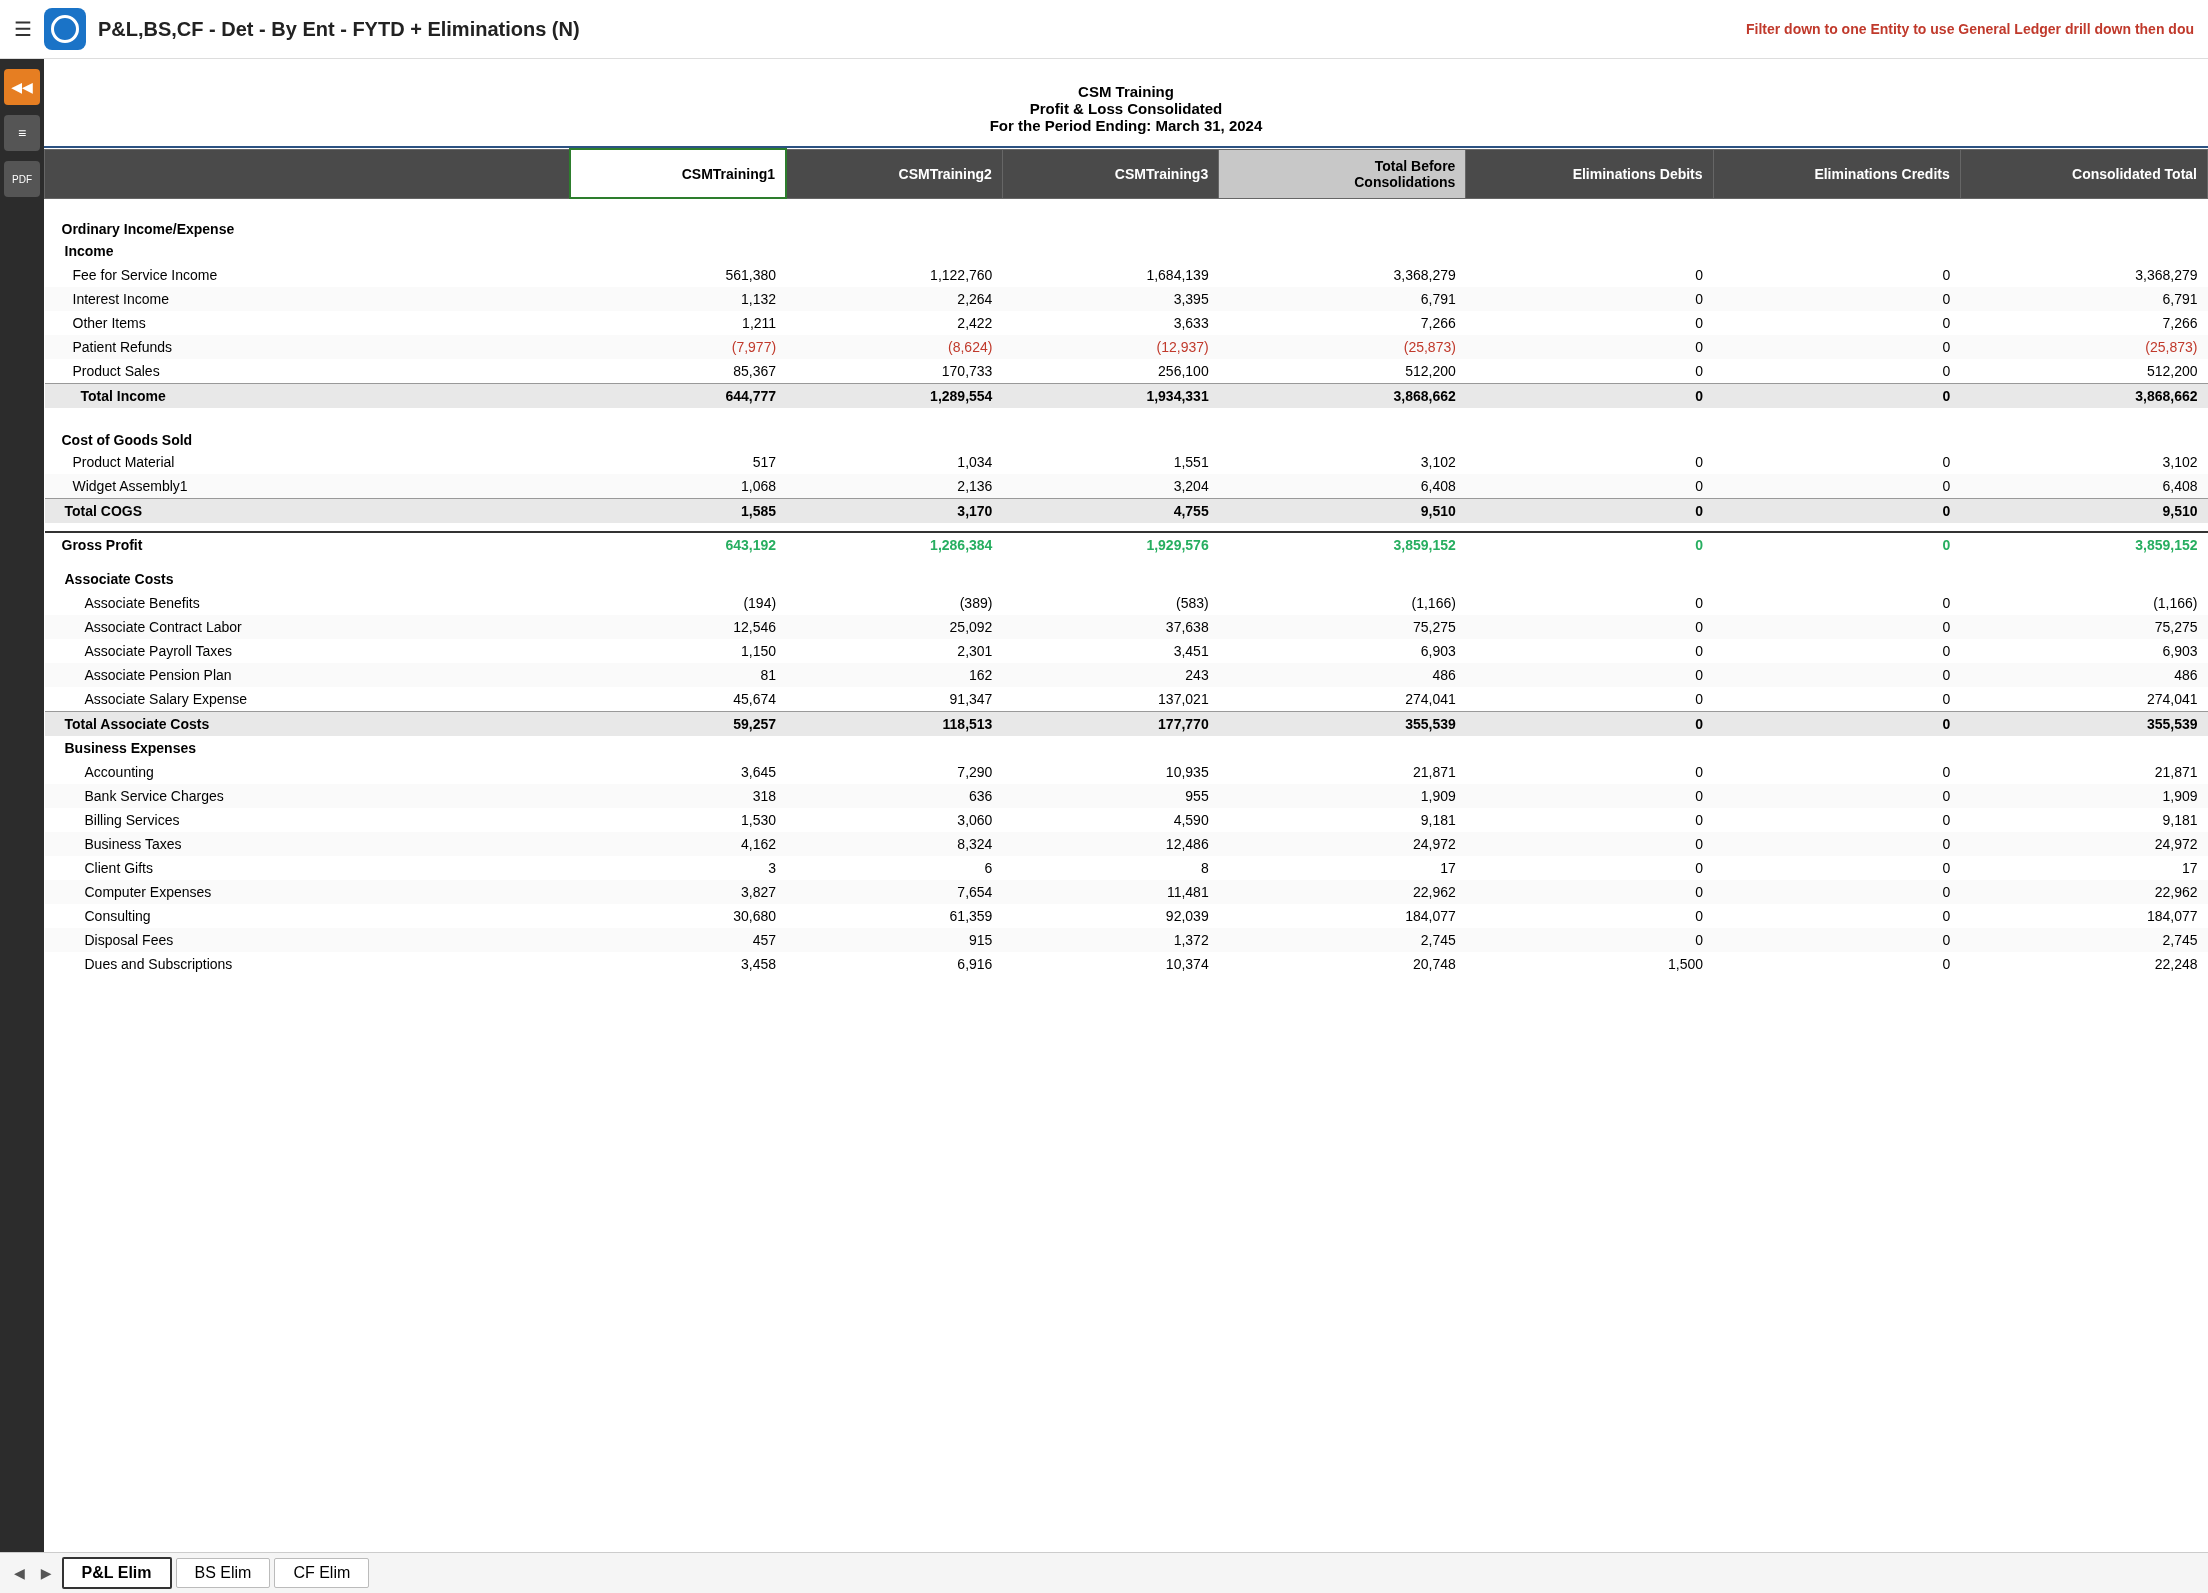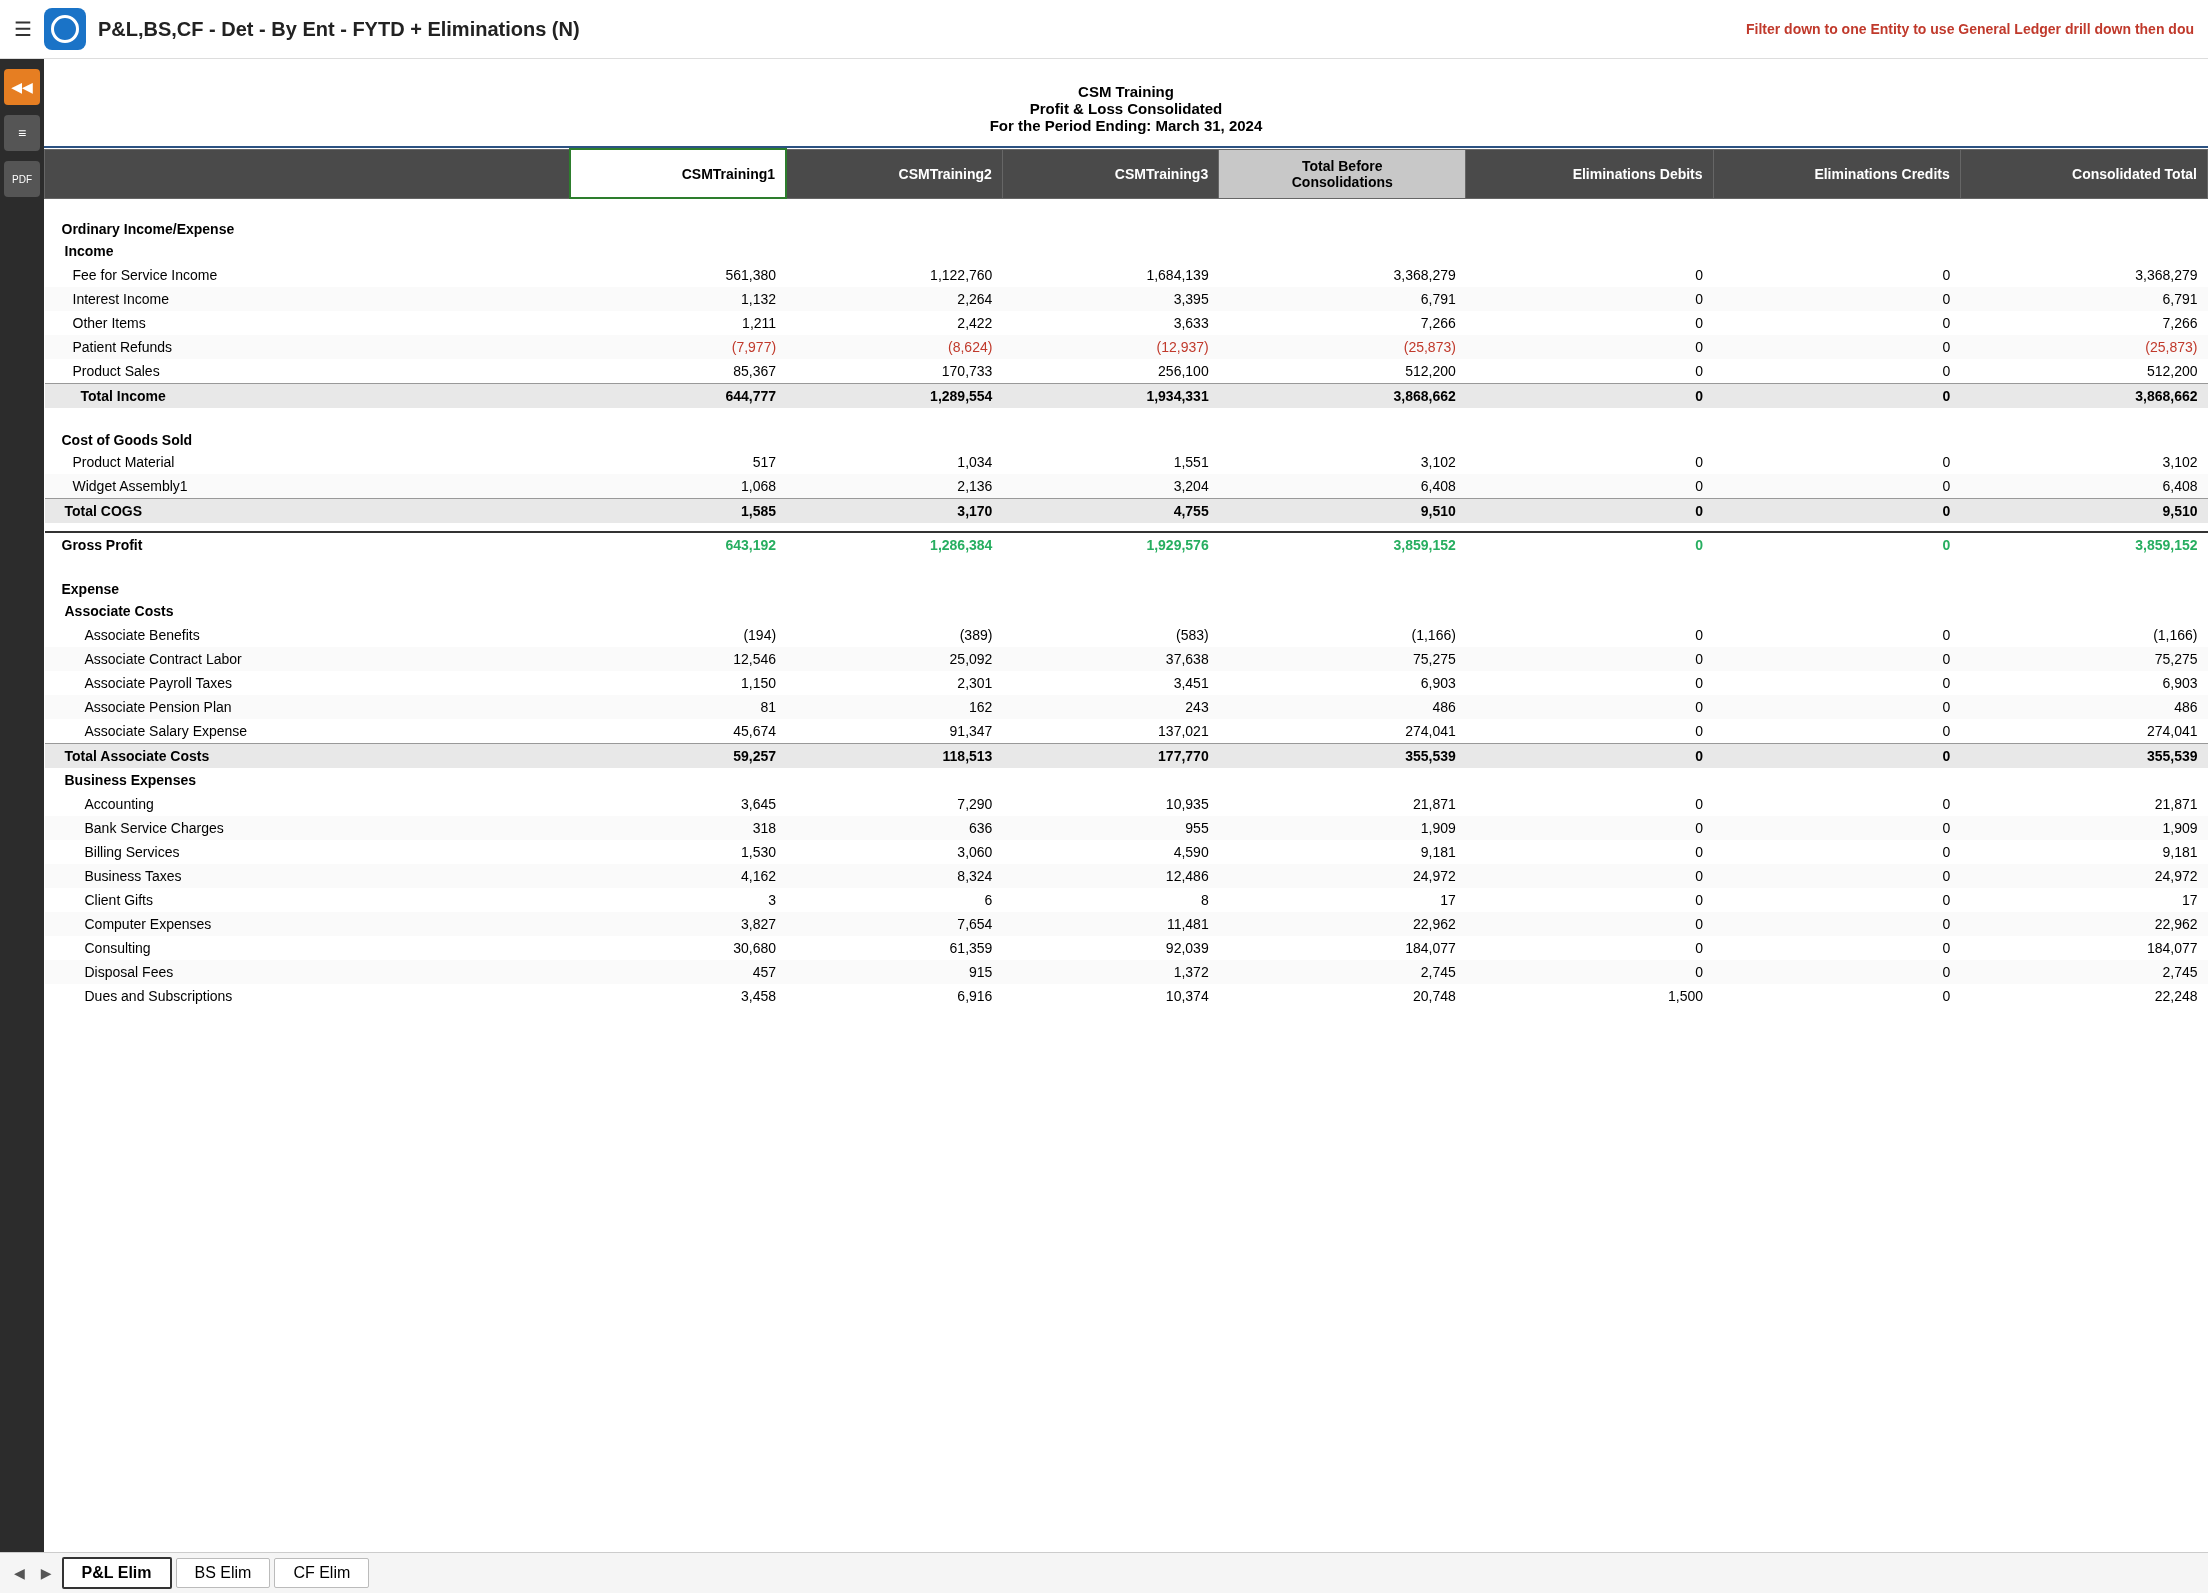--- a/index.html
+++ b/index.html
@@ -145,21 +145,21 @@
           <col style="width:160px">
           <col style="width:160px">
           <col style="width:160px">
         </colgroup>
         <thead>
           <tr class="col-header-row">
             <th></th>
             <th class="highlighted">CSMTraining1</th>
             <th>CSMTraining2</th>
             <th>CSMTraining3</th>
-            <th class="light-header" style="white-space:pre-wrap;text-align:center;">Total Before
+            <th class="light-header" style="white-space:pre-wrap;text-align:right;">Total Before
 Consolidations</th>
             <th>Eliminations Debits</th>
             <th>Eliminations Credits</th>
             <th>Consolidated Total</th>
           </tr>
           <tr>
             <td colspan="8" style="padding:4px;"></td>
           </tr>
         </thead>
         <tbody>
@@ -281,23 +281,20 @@
             <td class="green">1,929,576</td>
             <td class="green">3,859,152</td>
             <td class="green">0</td>
             <td class="green">0</td>
             <td class="green">3,859,152</td>
           </tr>
           <tr>
               <td colspan="8" style="height:10px;"></td>
             </tr>
 
-          <tr class="section-header">
-            <td colspan="8">Expense</td>
-          </tr>
 
           <tr class="subsection-header">
             <td colspan="8">Associate Costs</td>
           </tr>
           <tr class="indent2">
             <td>Associate Benefits</td>
             <td>(194)</td>
             <td>(389)</td>
             <td>(583)</td>
             <td>(1,166)</td>

